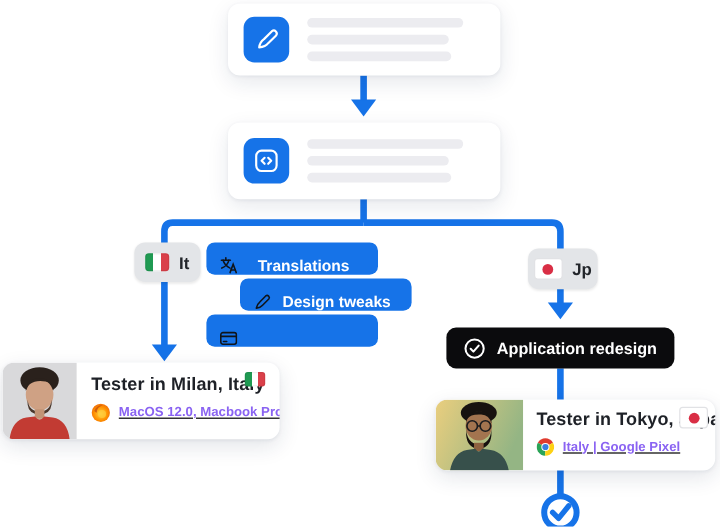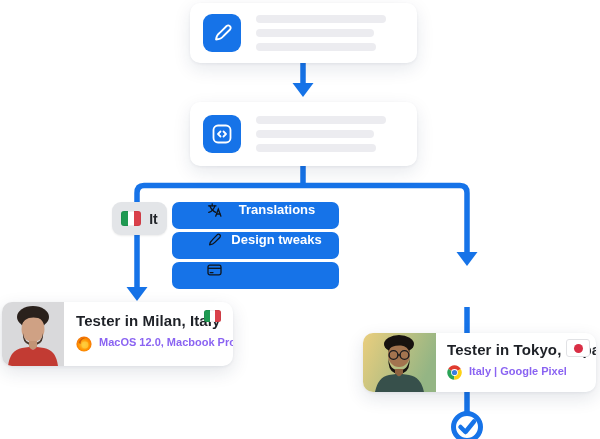--- a/index.html
+++ b/index.html
@@ -40,47 +40,47 @@
     background:linear-gradient(90deg,#1f9a52 0 33.4%,#ffffff 33.4% 66.6%,#da404a 66.6% 100%);
     box-shadow:inset 0 0 0 1px rgba(0,0,0,.06);}
   .flag-italy.small{width:17px;height:12px;border-radius:2.5px;}
   .flag-japan{width:22px;height:16px;border-radius:3px;background:#fff;flex:0 0 auto;
     border:1px solid #e1e2e5;display:flex;align-items:center;justify-content:center;}
   .flag-japan b{width:9px;height:9px;border-radius:50%;background:#d92e45;display:block;}
 
   
   .task-pill{
     position:absolute;left:172px;width:143px;height:27px;background:#1673e8;border-radius:7px;
-    display:flex;align-items:flex-start;z-index:2;padding-left:24px;
+    display:flex;align-items:flex-end;z-index:2;
   }
   .task-pill .t-icon{margin-left:11px;display:flex;flex:0 0 auto;}
   .task-pill .t-label{flex:1;text-align:center;color:#fff;font-weight:700;font-size:13px;padding-right:8px;}
   .task-pill.p1{top:202px;}
-  .task-pill.p2{top:232px;}
+  .task-pill.p2{top:232px;margin-left:28px;}
   .task-pill.p3{top:262px;}
 
   
   .black-pill{
     position:absolute;left:372px;top:273px;width:190px;height:34px;background:#0b0b0d;border-radius:8px;
     display:flex;align-items:center;gap:9px;padding-left:14px;box-sizing:border-box;z-index:2;
   }
   .black-pill .t-label{color:#fff;font-weight:700;font-size:13.5px;}
 
   
   .tester-card{
     position:absolute;background:#fff;border-radius:10px;display:flex;z-index:2;overflow:hidden;
     box-shadow:0 6px 18px rgba(24,39,75,.12), 0 1px 3px rgba(24,39,75,.06);
   }
   .tester-card.milan{left:2px;top:302px;width:231px;height:64px;}
   .tester-card.tokyo{left:363px;top:333px;width:233px;height:59px;}
   .tester-card .photo{flex:0 0 auto;display:block;}
   .tester-card .info{padding:10px 0 0 12px;}
   .tester-card.tokyo .info{padding-top:8px;padding-left:11px;}
   .tester-title{font-weight:700;font-size:15px;color:#1e2127;letter-spacing:.1px;white-space:nowrap;}
-  .tester-sub{display:flex;align-items:flex-start;gap:7px;margin-top:7px;}
+  .tester-sub{display:flex;align-items:center;gap:7px;margin-top:7px;text-decoration:underline;}
   .tester-sub .env{font-weight:700;font-size:11px;color:#8a63f2;white-space:nowrap;}
   .corner-flag{position:absolute;z-index:3;}
   .milan .corner-flag{top:8px;right:12px;}
   .tokyo .corner-flag{top:6px;right:6px;}
 </style>
 </head>
 <body>
 
 <div class="stage">
 
@@ -125,20 +125,26 @@
         <i class="l2"></i>
         <i class="l3"></i>
     </div>
   </div>
 
   <div class="flag-pill it">
     <span class="flag-italy"></span>
     <span>It</span>
   </div>
 
+  <div class="flag-pill jp">
+    <span class="flag-japan">
+        <b></b>
+      </span>
+    <span>Jp</span>
+  </div>
 
   <div class="task-pill p1">
     <span class="t-icon">
       <svg width="16" height="16" viewBox="0 0 16 16" fill="none" stroke="#0f141a" stroke-width="1.3" stroke-linecap="round">
         <path d="M1.5 3.8 H9"></path>
           <path d="M5.2 1.8 V3.8"></path>
         <path d="M7.8 3.8 Q6.6 8.6 1.8 10.4"></path>
           <path d="M2.9 3.8 Q4.2 8.2 8.7 10.4"></path>
         <path d="M8.7 14.2 L11.3 7.2 L13.9 14.2"></path>
           <path d="M9.7 12 H13"></path>
@@ -159,20 +165,29 @@
   <div class="task-pill p3">
     <span class="t-icon">
       <svg width="15" height="15" viewBox="0 0 15 15" fill="none" stroke="#0f141a" stroke-width="1.3">
         <rect x="1" y="3.2" width="13" height="9.6" rx="1.8"></rect>
         <path d="M1 6.3 H14"></path>
           <path d="M3.2 10.6 H6" stroke-linecap="round"></path>
       </svg>
     </span>
   </div>
 
+  <div class="black-pill">
+    <span style="display:flex;">
+      <svg width="19" height="19" viewBox="0 0 19 19" fill="none" stroke="#fff" stroke-width="1.7">
+        <circle cx="9.5" cy="9.5" r="7.6"></circle>
+        <path d="M6.2 9.7 L8.5 12 L12.9 7" stroke-linecap="round" stroke-linejoin="round"></path>
+      </svg>
+    </span>
+    <span class="t-label">Application redesign</span>
+  </div>
 
   <div class="tester-card milan">
     <svg class="photo" width="62" height="64" viewBox="0 0 62 64">
       <rect width="62" height="64" fill="#d9d9db"></rect>
       <ellipse cx="31" cy="15" rx="16" ry="11" fill="#2a211c"></ellipse>
       <ellipse cx="31" cy="27" rx="11.5" ry="13" fill="#cfa184"></ellipse>
       <path d="M19.5 24 Q19 14 31 13 Q43 14 42.5 24 Q42 17 36 16 Q28 14.5 23 18 Q20 20 19.5 24 Z" fill="#2a211c"></path>
       <path d="M21 31 Q22 41 31 41 Q40 41 41 31 L41 35 Q40 43 31 43.5 Q22 43 21 35 Z" fill="#4a372c"></path>
       <rect x="27" y="39" width="8" height="8" fill="#c29476"></rect>
       <path d="M6 64 Q8 48 20 46 L27 45 Q31 50 35 45 L42 46 Q54 48 56 64 Z" fill="#c23b33"></path>

